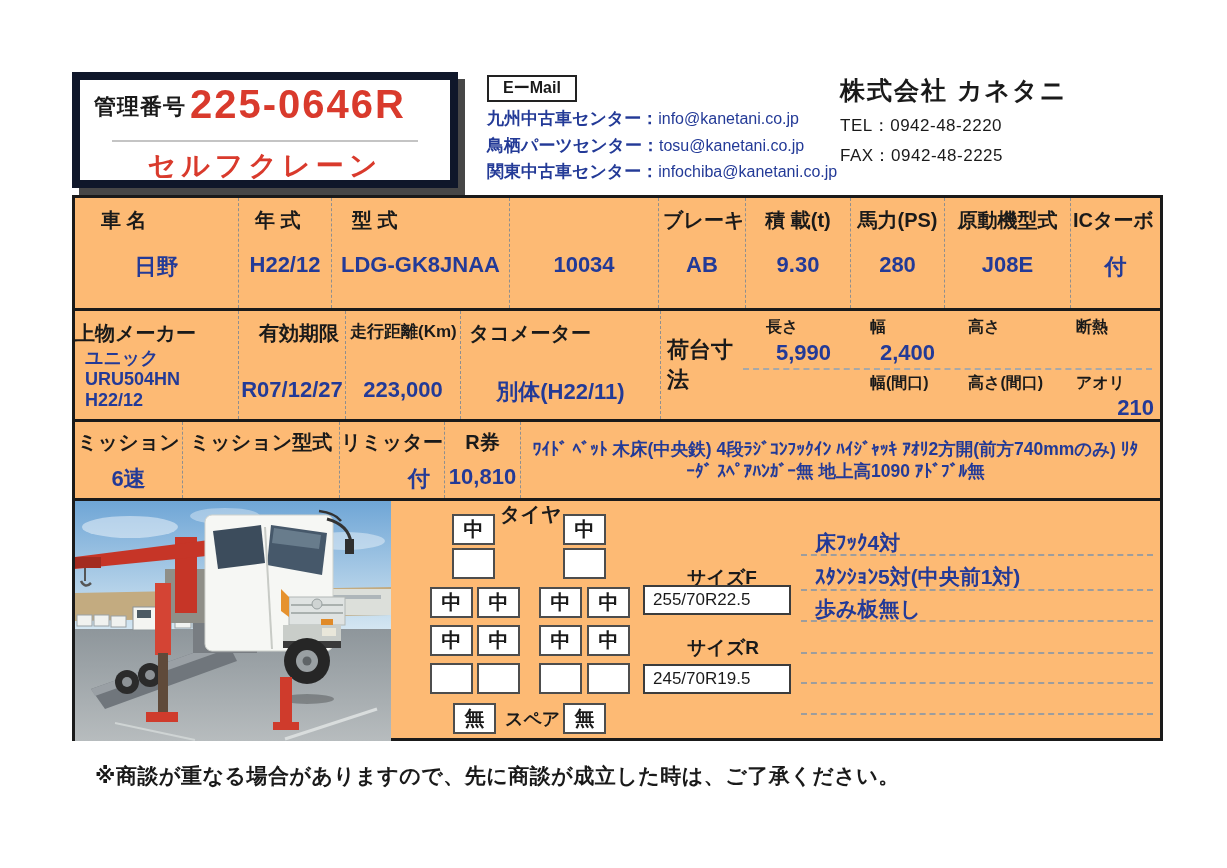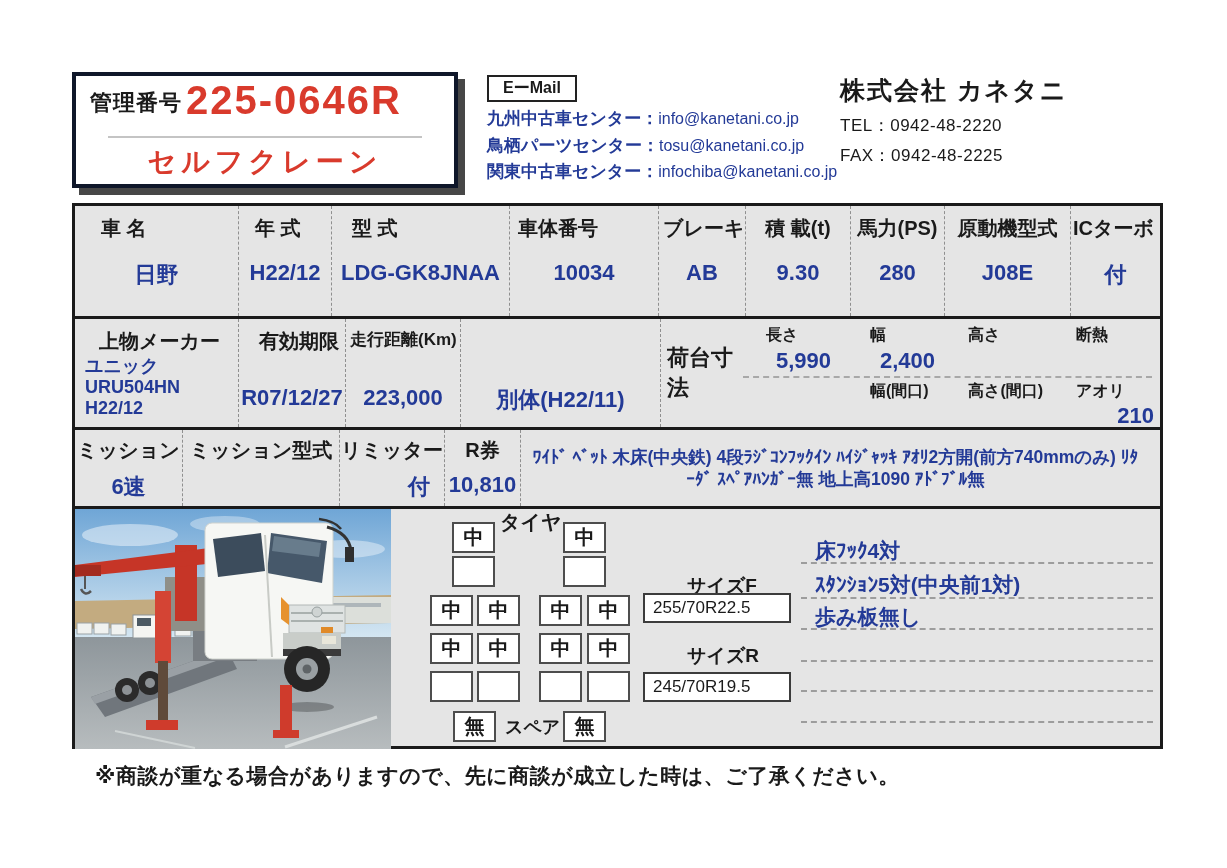--- a/index.html
+++ b/index.html
@@ -7,63 +7,63 @@
     --navy:#233a97;
     --ink:#1a1a1a;
   }
   *{box-sizing:border-box;}
   body{margin:0;background:#e8e8e8;}
   .page{position:relative;width:1227px;height:868px;background:#ffffff;
         font-family:"Liberation Sans","DejaVu Sans",sans-serif;color:var(--ink);overflow:hidden;}
 
   
   .ctrl-box{position:absolute;left:72px;top:72px;width:386px;height:116px;background:#fff;
-            border:4px solid #0f172a;box-shadow:7px 7px 0 0 #474747;}
+            border:8px solid #0f172a;box-shadow:7px 7px 0 0 #474747;}
   .ctrl-label{position:absolute;left:14px;top:12px;font-size:22px;font-weight:bold;letter-spacing:1px;}
   .ctrl-number{position:absolute;left:110px;top:2px;font-size:40px;font-weight:bold;color:var(--red);letter-spacing:2px;}
   .ctrl-divider{position:absolute;left:32px;right:32px;top:60px;border-top:2px solid #c4c4c4;}
   .ctrl-category{position:absolute;left:0;right:0;top:67px;text-align:center;font-size:28px;font-weight:bold;
                  color:var(--red);letter-spacing:5px;}
 
   
   .email-label{position:absolute;left:487px;top:75px;width:90px;height:27px;border:2px solid #222;
                display:flex;align-items:center;justify-content:center;font-weight:bold;font-size:16px;}
   .email-list{position:absolute;left:487px;top:106px;line-height:26.5px;white-space:nowrap;}
   .email-name{color:var(--navy);font-weight:bold;font-size:17px;margin-top:45px;}
   .email-addr{color:var(--navy);font-size:16px;}
 
   
   .company{position:absolute;left:840px;top:74px;}
   .company-name{font-size:25px;font-weight:bold;letter-spacing:2px;}
   .company-address{font-size:18px;margin-top:9px;}
   .company-tel,.company-fax{font-size:17px;margin-top:7px;letter-spacing:.5px;}
 
   
-  .sheet{position:absolute;left:72px;top:203px;width:1091px;border:3px solid #1a1a1a;background:#e5e5e5;}
+  .sheet{position:absolute;left:72px;top:195px;width:1091px;border:3px solid #1a1a1a;background:#fdba74;}
   .sec{position:relative;}
   .sec + .sec{border-top:3px solid #1a1a1a;}
   .cell{border-left:1px dashed #8f8f8f;position:relative;}
   .cell:first-child{border-left:none;}
   .hdr{font-size:20px;font-weight:bold;padding-top:9px;white-space:nowrap;}
   .val{position:absolute;left:0;right:0;text-align:center;font-size:22px;font-weight:bold;color:var(--navy);white-space:nowrap;}
 
   .sec1{height:110px;display:grid;grid-template-columns:163px 93px 178px 149px 87px 105px 94px 126px auto;}
   .sec1 .val{top:54px;}
   .sec1 .cell:nth-child(1) .hdr{padding-left:26px;}
   .sec1 .cell:nth-child(2) .hdr{padding-left:16px;}
   .sec1 .cell:nth-child(3) .hdr{padding-left:20px;}
   .sec1 .cell:nth-child(4) .hdr{padding-left:8px;}
   .sec1 .cell:nth-child(5) .hdr{padding-left:4px;}
   .sec1 .cell:nth-child(6) .hdr,
   .sec1 .cell:nth-child(7) .hdr,
   .sec1 .cell:nth-child(8) .hdr{text-align:center;}
   .sec1 .cell:nth-child(9) .hdr{padding-left:2px;}
 
   .sec2{height:111px;display:grid;grid-template-columns:163px 107px 115px 200px auto;}
-  .sec2 .cell:nth-child(1) .hdr{padding-left:24px;font-family:Liberation Serif, serif;}
+  .sec2 .cell:nth-child(1) .hdr{font-family:Liberation Serif, serif;}
   .maker-lines{padding-left:10px;margin-top:1px;font-size:18px;font-weight:bold;color:var(--navy);line-height:21px;}
   .sec2 .cell:nth-child(2) .hdr{padding-left:20px;}
   .sec2 .cell:nth-child(3) .hdr{font-size:17px;padding-left:4px;}
   .sec2 .cell:nth-child(4) .hdr{padding-left:8px;}
   .sec2 .val{top:66px;}
   .bed-cell{display:flex;}
   .bed-label{width:82px;display:flex;align-items:center;padding-left:6px;font-size:22px;font-weight:bold;}
   .bed-grid{position:relative;flex:1;}
   .bed-dash{position:absolute;left:0;right:8px;top:57px;border-top:2px dashed #a8a8a8;}
   .bt,.bb{position:absolute;white-space:nowrap;}
@@ -135,21 +135,20 @@
       </div>
       <div class="cell">
         <div class="hdr">年 式</div>
         <div class="val">H22/12</div>
       </div>
       <div class="cell">
         <div class="hdr">型 式</div>
         <div class="val">LDG-GK8JNAA</div>
       </div>
       <div class="cell">
-        <div class="hdr">車体番号</div>
         <div class="val">10034</div>
       </div>
       <div class="cell">
         <div class="hdr">ブレーキ</div>
         <div class="val">AB</div>
       </div>
       <div class="cell">
         <div class="hdr">積 載(t)</div>
         <div class="val">9.30</div>
       </div>
@@ -178,20 +177,21 @@
       </div>
       <div class="cell">
         <div class="hdr">有効期限</div>
         <div class="val">R07/12/27</div>
       </div>
       <div class="cell">
         <div class="hdr">走行距離(Km)</div>
         <div class="val">223,000</div>
       </div>
       <div class="cell">
+        <div class="hdr">タコメーター</div>
         <div class="val">別体(H22/11)</div>
       </div>
       <div class="cell bed-cell">
         <div class="bed-label">荷台寸法</div>
         <div class="bed-grid">
           <div class="bed-dash"></div>
           <div class="bt" style="left:23px">
             <div class="b-label">長さ</div>
             <div class="b-val">5,990</div>
           </div>

